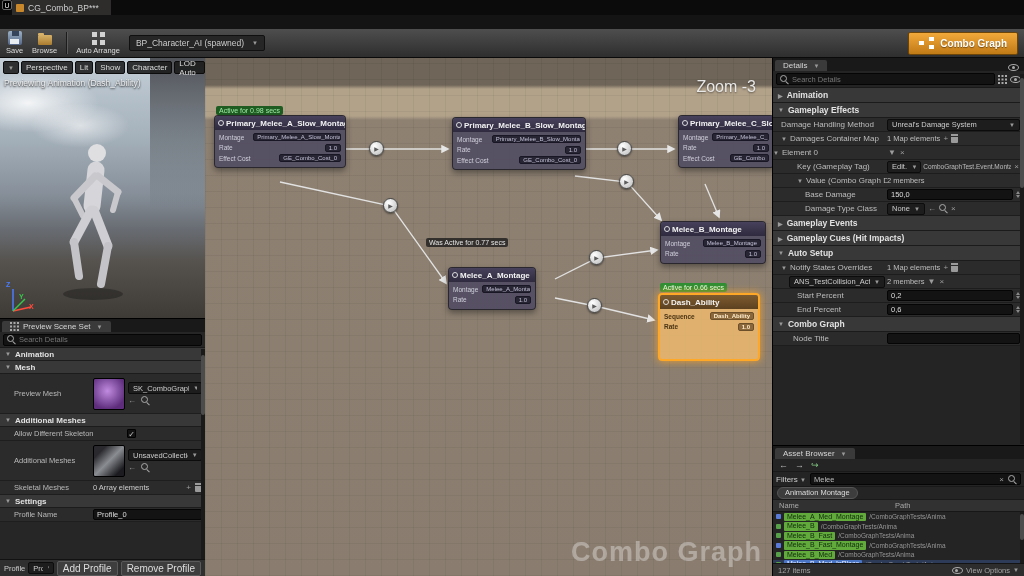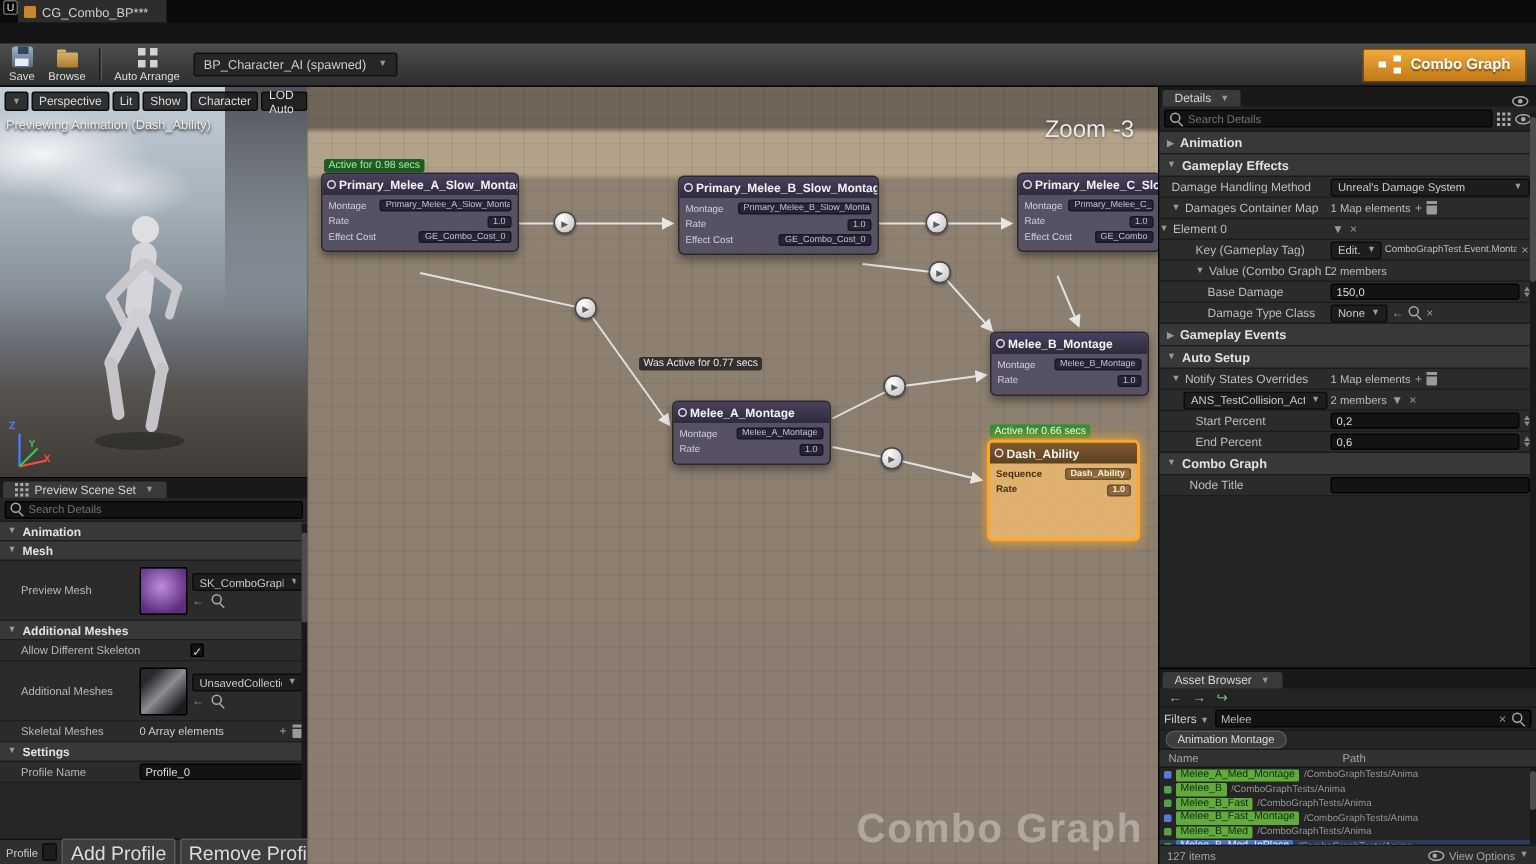--- a/index.html
+++ b/index.html
@@ -59,21 +59,21 @@
   .plabel{flex:0 0 76px;color:#b9b9b9;font-size:7.5px;white-space:nowrap;overflow:hidden;}
   .dd{height:12px;background:#1d1d1d;border:1px solid #0c0c0c;border-radius:2px;display:flex;align-items:center;justify-content:space-between;gap:4px;padding:0 4px;color:#ccc;font-size:7.5px;min-width:0;}
   .dd span{overflow:hidden;white-space:nowrap;}
   .cb{width:9px;height:9px;background:#121212;border:1px solid #020202;border-radius:1px;color:#c5c5c5;font-size:8px;line-height:9px;text-align:center;}
   .thumb{width:32px;height:32px;border:1px solid #000;border-radius:2px;flex:0 0 auto;}
   .thumb.mesh{background:radial-gradient(circle at 45% 40%,#c08be0,#5e2e7c 75%);}
   .thumb.coll{background:linear-gradient(135deg,#2a2a2e 20%,#8a8d92 50%,#1c1c20 85%);}
   .vcol{flex:1;display:flex;flex-direction:column;gap:2px;min-width:0;}
   .mini-ic{display:flex;gap:5px;align-items:center;color:#9a9a9a;font-size:8px;}
   .pfoot{position:absolute;left:0;bottom:0;width:100%;height:17px;background:#2f2f2f;border-top:1px solid #121212;display:flex;align-items:center;gap:3px;padding:0 4px;font-size:7.5px;}
-  .btn{background:#3e3e3e;border:1px solid #5a5a5a;border-radius:2px;color:#ddd;padding:1px 5px;font-size:13px;white-space:nowrap;}
+  .btn{background:#3e3e3e;border:1px solid #5a5a5a;border-radius:2px;color:#ddd;padding:1px 5px;font-size:10px;white-space:nowrap;}
   .vscroll{position:absolute;right:0;top:30px;width:4px;height:210px;background:#1a1a1a;}
   .vscroll::before{content:"";position:absolute;left:0;top:6px;width:4px;height:60px;background:#4c4c4c;border-radius:2px;}
 
   
   .graph{position:absolute;left:205px;top:58px;width:567px;height:518px;overflow:hidden;
     background-image:
       repeating-linear-gradient(0deg, rgba(0,0,0,.05) 0 1px, transparent 1px 16px),
       repeating-linear-gradient(90deg, rgba(0,0,0,.05) 0 1px, transparent 1px 16px),
       linear-gradient(180deg,#6f6558 0px,#6f6558 27px,#b2a28a 31px,#b2a28a 58px,#8e8172 62px,#8a7d6f 100%);}
   .zoom-label{position:absolute;right:16px;top:20px;font-size:16px;color:#e8e8e8;text-shadow:0 1px 2px rgba(0,0,0,.5);}
@@ -411,21 +411,21 @@
             <span>Montage</span>
             <span class="gval">Melee_B_Montage</span>
           </div>
         <div class="grow">
             <span>Rate</span>
             <span class="gval">1.0</span>
           </div>
       </div>
     </div>
 
-    <div class="gnode" style="left:243px;top:209px;width:106px">
+    <div class="gnode" style="left:243px;top:209px;width:88px">
       <div class="gnode-h">Melee_A_Montage</div>
       <div class="gnode-b">
         <div class="grow">
             <span>Montage</span>
             <span class="gval">Melee_A_Montage</span>
           </div>
         <div class="grow">
             <span>Rate</span>
             <span class="gval">1.0</span>
           </div>
@@ -556,20 +556,24 @@
           </div>
           <span class="mini">←</span>
           <span class="icon-mag"></span>
           <span class="mini">×</span>
         </div>
     </div>
 
     <div class="dhead">
         <span class="arr">▶</span>
         <span>Gameplay Events</span>
+      </div>
+    <div class="dhead">
+        <span class="arr">▶</span>
+        <span>Gameplay Cues (Hit Impacts)</span>
       </div>
     <div class="dhead">
         <span class="arr">▼</span>
         <span>Auto Setup</span>
       </div>
 
     <div class="drow">
       <div class="dlabel" style="padding-left:8px">
           <span class="arr">▼</span>
           <span>Notify States Overrides</span>

